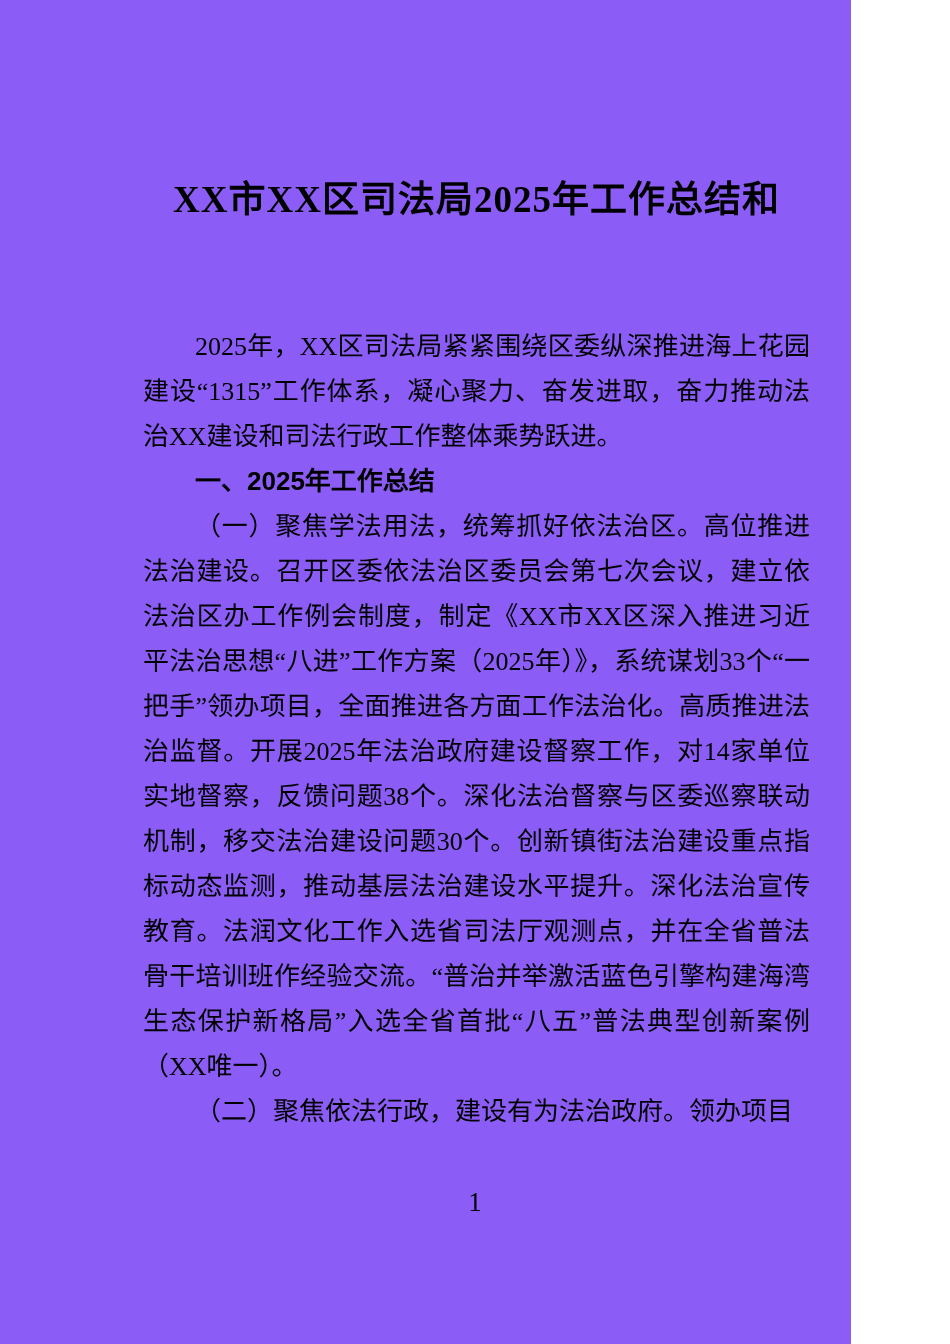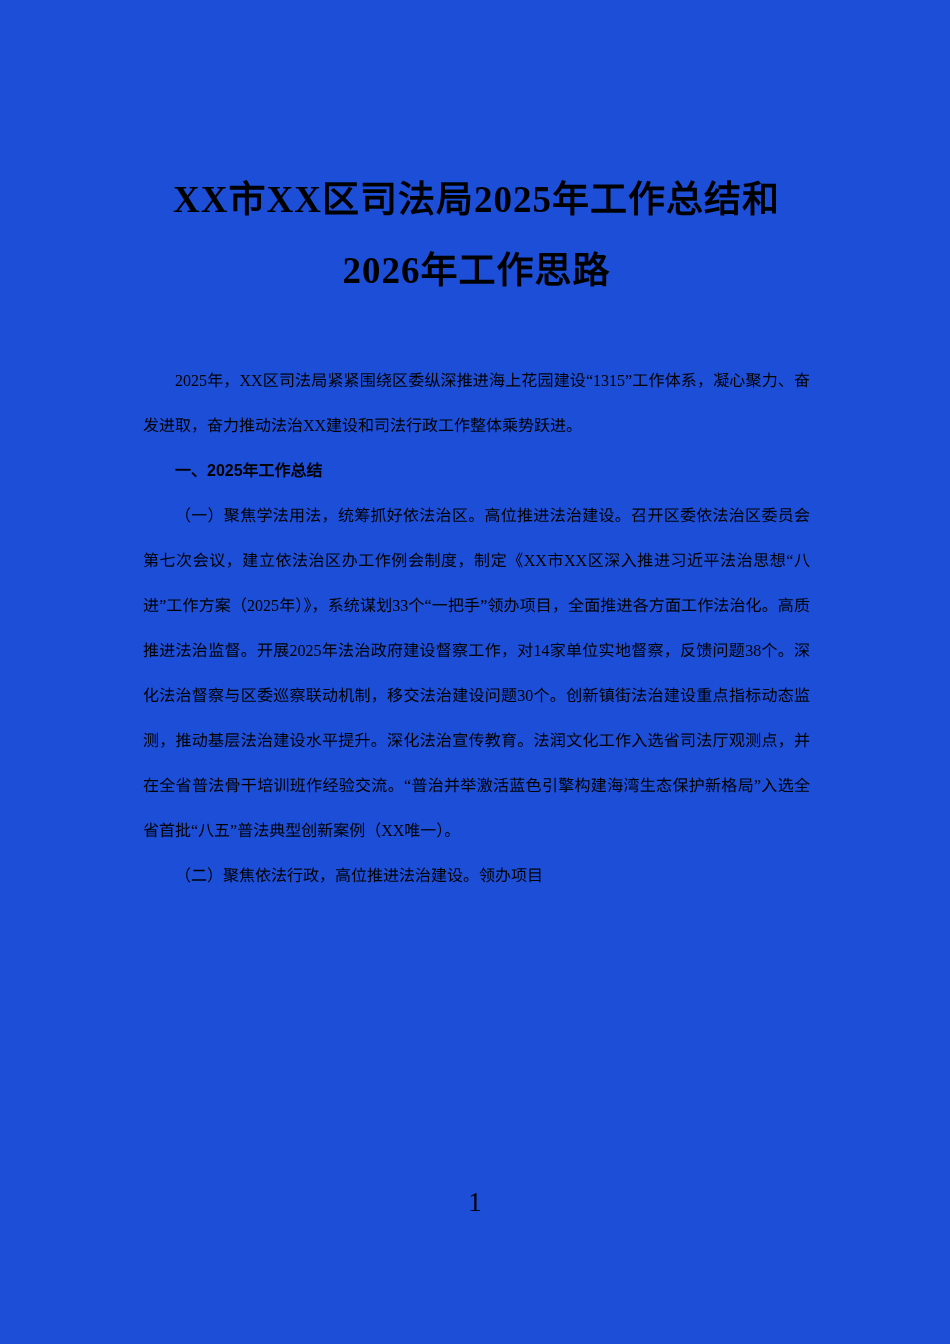--- a/index.html
+++ b/index.html
@@ -8,43 +8,43 @@
     background: #ffffff;
   }
   body {
     width: 950px;
     height: 1344px;
     font-family: "Liberation Serif", serif;
     color: #000000;
   }
   .page {
     position: relative;
-    width: 950px;
+    width: 851px;
     height: 1344px;
-    background: #1d4ed8;
+    background: #8b5cf6;
     overflow: hidden;
   }
   .doc-title {
     position: absolute;
     left: 143px;
     width: 667px;
     top: 164px;
     text-align: center;
     font-family: "Liberation Serif", serif;
     font-weight: bold;
     font-size: 37px;
     line-height: 71px;
     letter-spacing: 1px;
   }
   .doc-body {
     position: absolute;
     left: 143px;
     width: 667px;
-    top: 358px;
-    font-size: 16px;
+    top: 324px;
+    font-size: 26px;
     line-height: 45px;
     text-align: justify;
     text-justify: inter-character;
   }
   .doc-body p {
     margin: 0;
     padding: 0;
     text-indent: 2em;
   }
   .doc-body p.heading1 {
@@ -75,25 +75,24 @@
     font-family: "Liberation Serif", serif;
   }
 </style>
 </head>
 <body>
 
 <div class="page">
 
   <div class="doc-title">
     <div class="title-line">XX市XX区司法局2025年工作总结和</div>
-    <div class="title-line">2026年工作思路</div>
   </div>
 
   <div class="doc-body">
       <p class="body"><span class="run-normal">2025年，XX区司法局紧紧围绕区委纵深推进海上花园建设“1315”工作体系，凝心聚力、奋发进取，奋力推动法治XX建设和司法行政工作整体乘势跃进。</span></p>
       <p class="heading1"><span class="run-hei">一、2025年工作总结</span></p>
       <p class="body"><span class="run-kai">（一）聚焦学法用法，统筹抓好依法治区。</span><span class="run-normal">高位推进法治建设。召开区委依法治区委员会第七次会议，建立依法治区办工作例会制度，制定《XX市XX区深入推进习近平法治思想“八进”工作方案（2025年）》，系统谋划33个“一把手”领办项目，全面推进各方面工作法治化。高质推进法治监督。开展2025年法治政府建设督察工作，对14家单位实地督察，反馈问题38个。深化法治督察与区委巡察联动机制，移交法治建设问题30个。创新镇街法治建设重点指标动态监测，推动基层法治建设水平提升。深化法治宣传教育。法润文化工作入选省司法厅观测点，并在全省普法骨干培训班作经验交流。“普治并举激活蓝色引擎构建海湾生态保护新格局”入选全省首批“八五”普法典型创新案例（XX唯一）。</span></p>
-      <p class="body"><span class="run-kai">（二）聚焦依法行政，高位推进法治建设。</span><span class="run-normal">领办项目</span></p>
+      <p class="body"><span class="run-kai">（二）聚焦依法行政，建设有为法治政府。</span><span class="run-normal">领办项目</span></p>
     </div>
 
   <div class="page-number">1</div>
 
 </div>
 
 </body></html>

